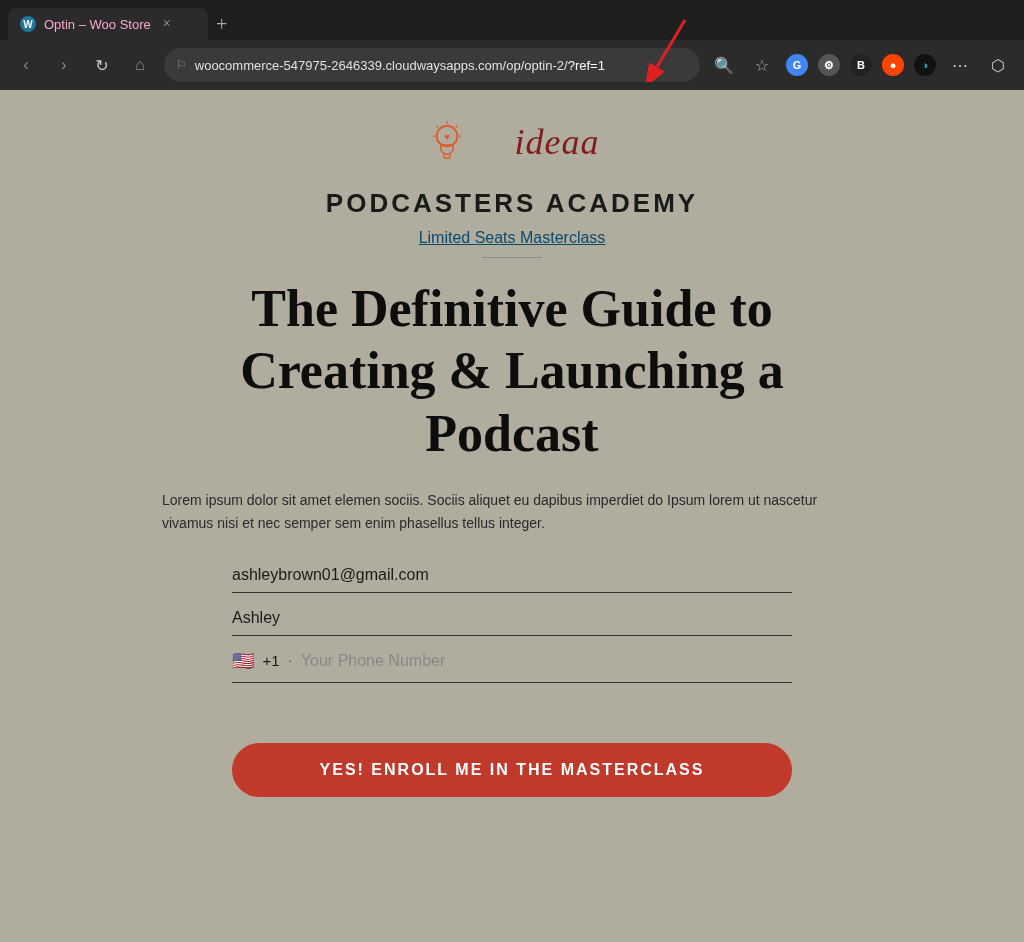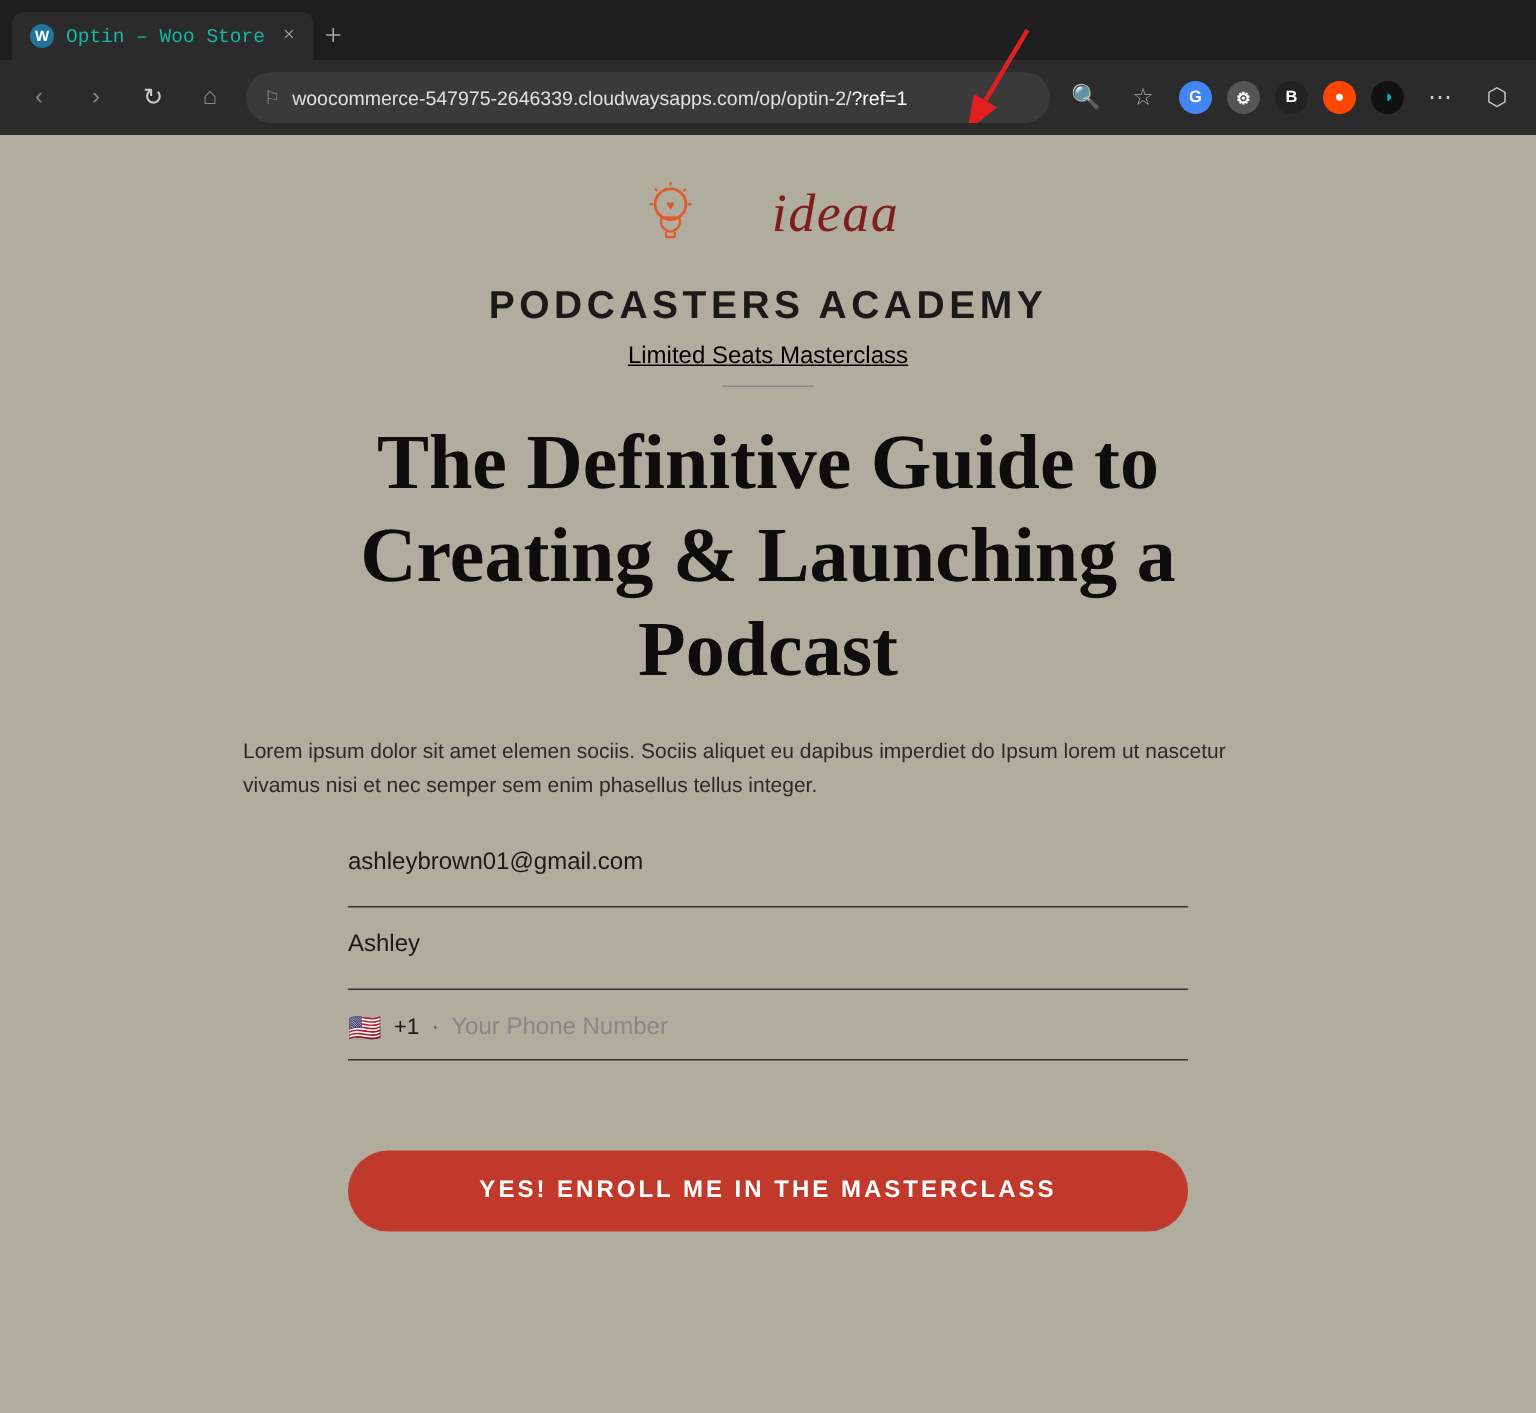--- a/index.html
+++ b/index.html
@@ -47,23 +47,23 @@
       display: flex;
       align-items: center;
       justify-content: center;
       color: white;
       font-size: 10px;
       font-family: sans-serif;
       font-weight: bold;
     }
 
     .browser-tab .tab-title {
-      color: #14b8a6;
+      color: #f9a8d4;
       font-size: 13px;
-      font-family: Liberation Mono, monospace;
+      font-family: Liberation Sans, sans-serif;
     }
 
     .browser-tab .tab-close {
       color: #aaa;
       font-size: 14px;
       cursor: pointer;
       margin-left: 4px;
     }
 
     .new-tab-btn {
@@ -199,21 +199,21 @@
       font-family: 'Arial', sans-serif;
       font-weight: 700;
       letter-spacing: 3px;
       color: #1a1a1a;
       margin-bottom: 10px;
       text-align: left;
     }
 
     .subtitle {
       font-size: 16px;
-      color: #000000;
+      color: #0c4a6e;
       text-decoration: underline;
       margin-bottom: 10px;
       text-align: center;
       font-family: sans-serif;
     }
 
     .divider {
       width: 60px;
       height: 1px;
       background: #888;
@@ -242,21 +242,21 @@
     }
 
     .form-container {
       width: 100%;
       max-width: 560px;
     }
 
     .form-field {
       margin-bottom: 12px;
       border-bottom: 1.5px solid #333;
-      padding-bottom: 16px;
+      padding-bottom: 4px;
       text-decoration: underline;
     }
 
     .form-input {
       width: 100%;
       background: transparent;
       border: none;
       outline: none;
       font-size: 16px;
       font-family: sans-serif;

